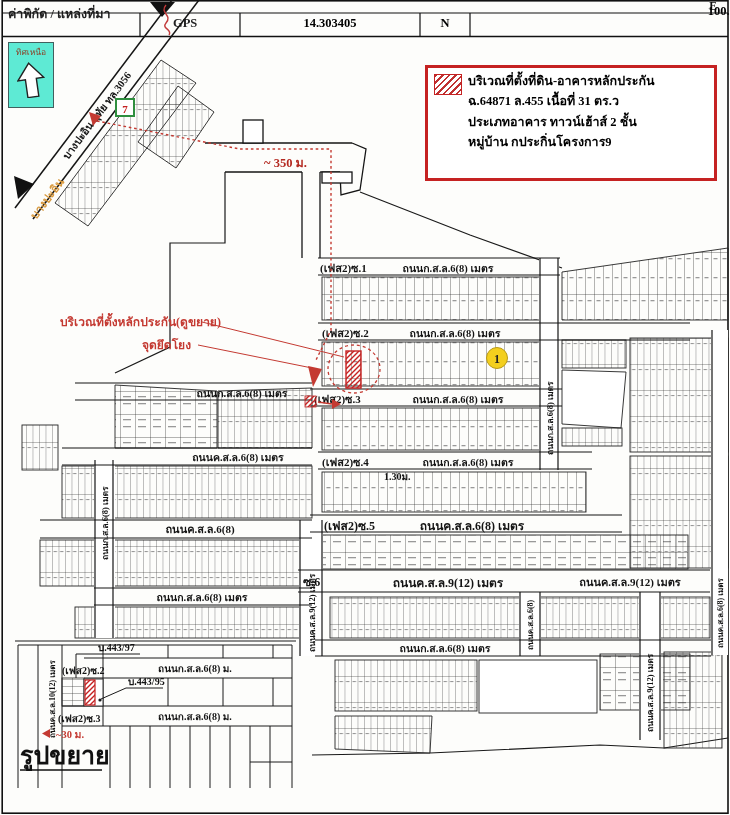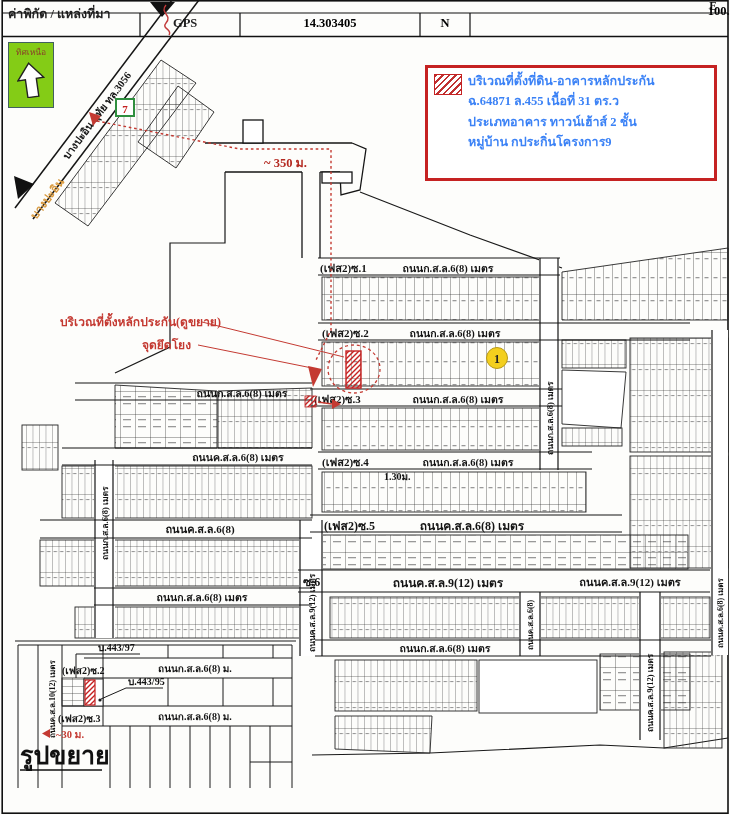--- a/index.html
+++ b/index.html
@@ -5,28 +5,28 @@
   html,body{margin:0;padding:0;background:#e8e8e8;}
   .page{position:relative;width:730px;height:815px;background:#fdfdfb;overflow:hidden;
         font-family:"Liberation Serif","DejaVu Serif",serif;color:#111;}
   svg text{font-family:"Liberation Serif","DejaVu Serif",serif;}
   .abs{position:absolute;}
   
   .hdr-label{font-size:12.5px;font-weight:bold;color:#222;}
   .hdr-val{font-size:12.5px;font-weight:bold;text-align:center;color:#000000;}
   .e-cell{font-size:11.5px;font-weight:bold;text-align:center;}
   
-  .compass{left:8px;top:42px;width:44px;height:64px;border:1.5px solid #41605f;background:#84cc16;z-index:3;text-align:center;}
+  .compass{left:8px;top:42px;width:44px;height:64px;border:1.5px solid #41605f;background:#5eead4;z-index:3;text-align:center;}
   .compass-label{display:block;font-size:8.5px;color:#8a4228;margin-top:2px;}
   
   .infobox{left:425px;top:65px;width:242px;height:104px;border:3px solid #c52222;background:#fff;
            z-index:3;padding:3px 4px 3px 40px;}
   .infobox .swatch{position:absolute;left:6px;top:6px;width:26px;height:19px;border:1.5px solid #c52222;
       background:repeating-linear-gradient(135deg,#c03030 0,#c03030 1.8px,#fff 1.8px,#fff 4.6px);}
-  .info-line{display:block;font-size:12.5px;font-weight:bold;color:#3b82f6;line-height:20.4px;white-space:nowrap;}
+  .info-line{display:block;font-size:12.5px;font-weight:bold;color:#000000;line-height:20.4px;white-space:nowrap;}
 </style>
 </head>
 <body>
 
 <div class="page">
 
 <svg class="abs" style="left:0;top:0;z-index:1" width="730" height="815" viewBox="0 0 730 815">
   <defs>
     <pattern id="pv8" width="9" height="42" patternUnits="userSpaceOnUse">
       <path d="M0,0 H9 M0,0 V42" stroke="#2a2a2a" stroke-width="0.7" fill="none"></path>

